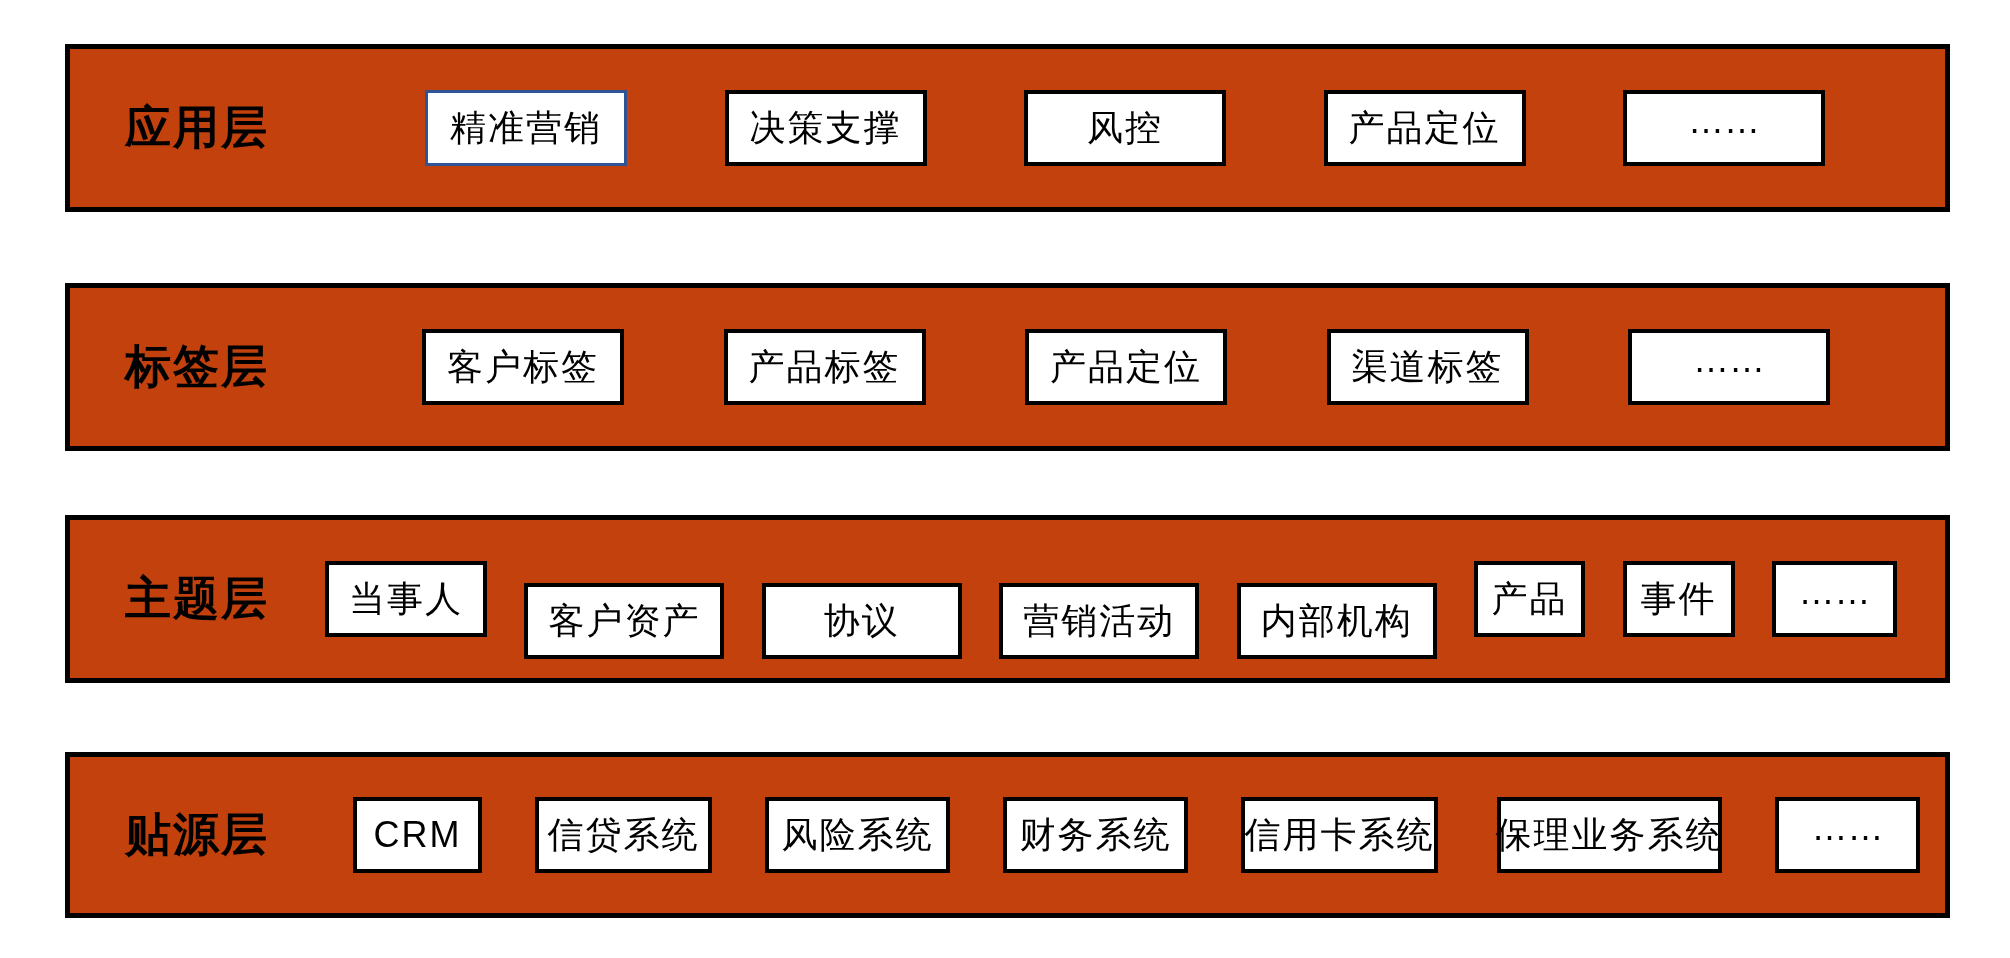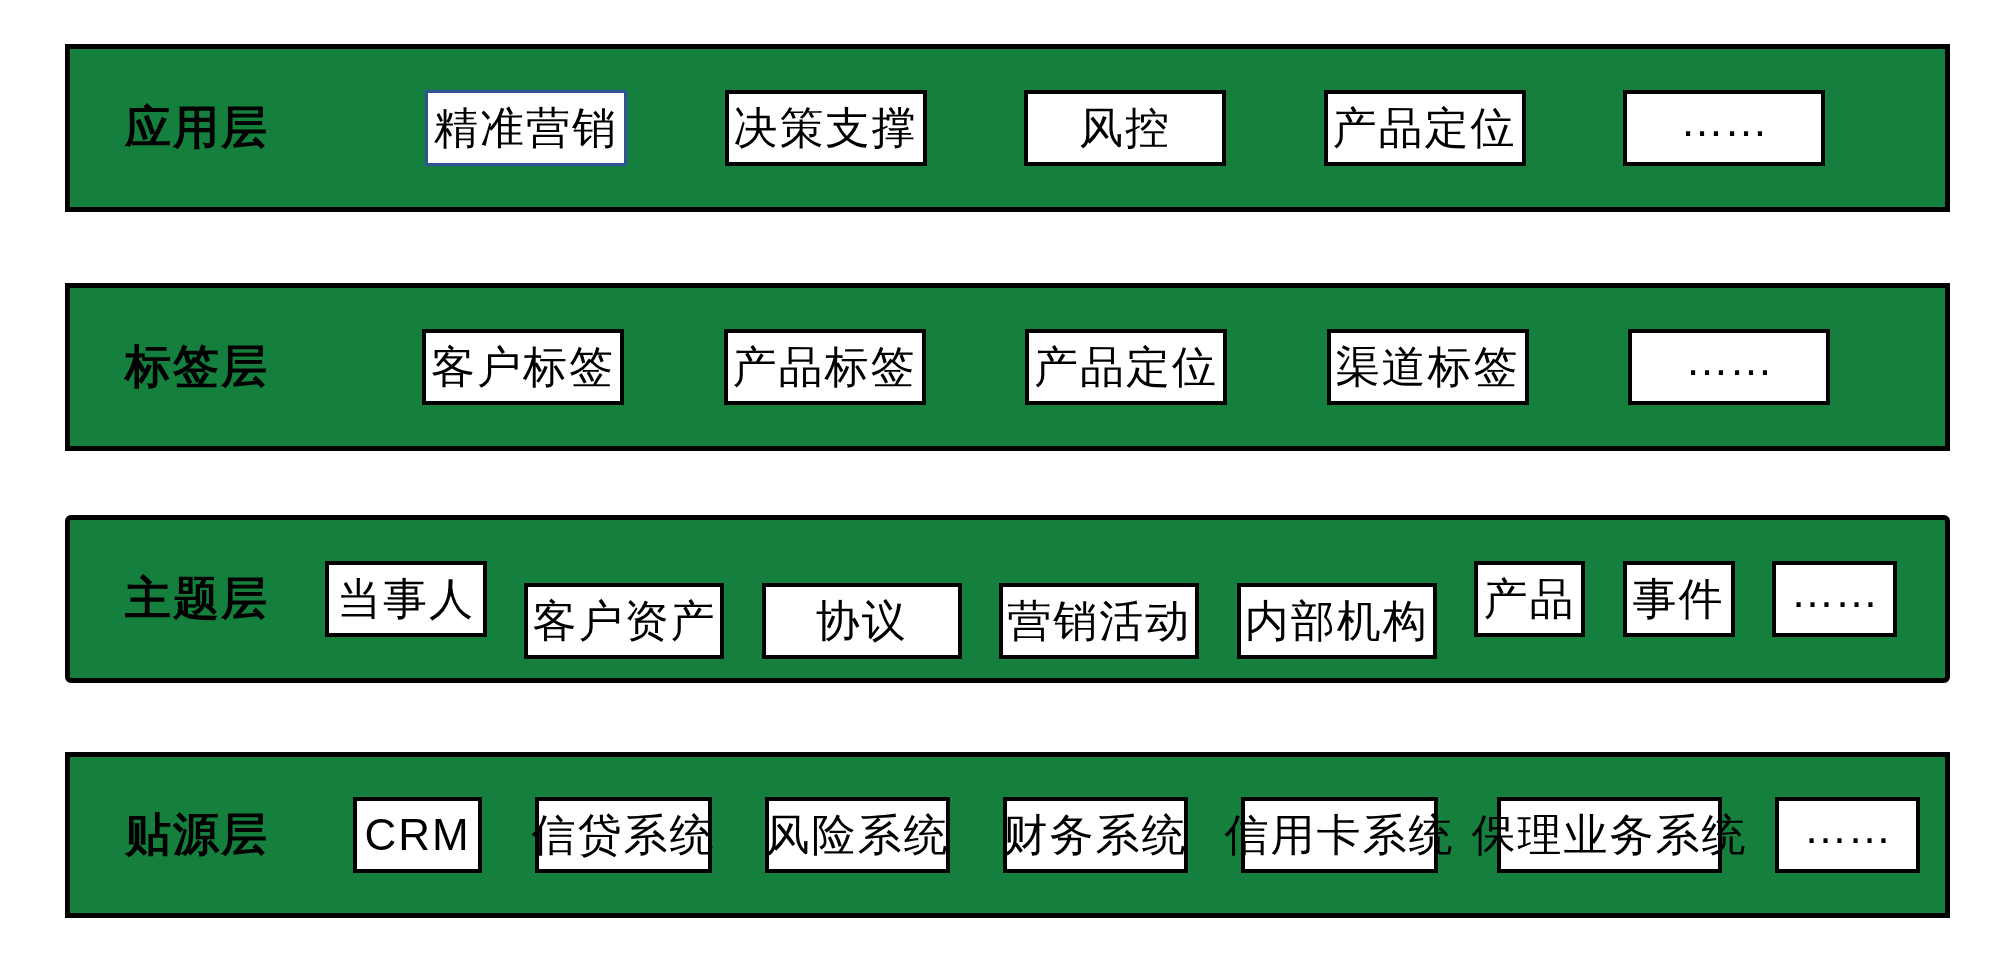--- a/index.html
+++ b/index.html
@@ -10,25 +10,25 @@
     background: #ffffff;
     font-family: "Liberation Sans", sans-serif;
     color: #000000;
   }
   .layer {
     position: absolute;
     left: 65px;
     width: 1885px;
     border: 5px solid #000000;
     box-sizing: border-box;
-    background: #15803d;
+    background: #c2410c;
   }
   .layer-0 { top: 44px;  height: 168px; }
   .layer-1 { top: 283px; height: 168px; }
-  .layer-2 { top: 515px; height: 168px; border-radius: 6px; }
+  .layer-2 { top: 515px; height: 168px; }
   .layer-3 { top: 752px; height: 166px; padding-left: 14px; }
 
   .layer-title {
     position: absolute;
     left: 55px;
     top: 50%;
     transform: translateY(-50%);
     margin: 0;
     font-size: 46px;
     font-weight: bold;
@@ -49,21 +49,21 @@
   .layer-3 .boxes { left: 283px; width: 1567px; }
 
   .box {
     box-sizing: border-box;
     height: 76px;
     border: 4px solid #000000;
     background: #ffffff;
     display: flex;
     align-items: center;
     justify-content: center;
-    font-size: 44px;
+    font-size: 36px;
     letter-spacing: 2px;
     white-space: nowrap;
     flex: none;
   }
   .box.highlighted { border: 3px solid #2E5496; }
 
   .layer-0 .box, .layer-1 .box { width: 202px; }
   .bw162 { width: 162px; } .bw200 { width: 200px; margin-top: 44px; }
   .bw111 { width: 111px; } .bw112 { width: 112px; }
   .bw125 { width: 125px; } .bw129 { width: 129px; }

